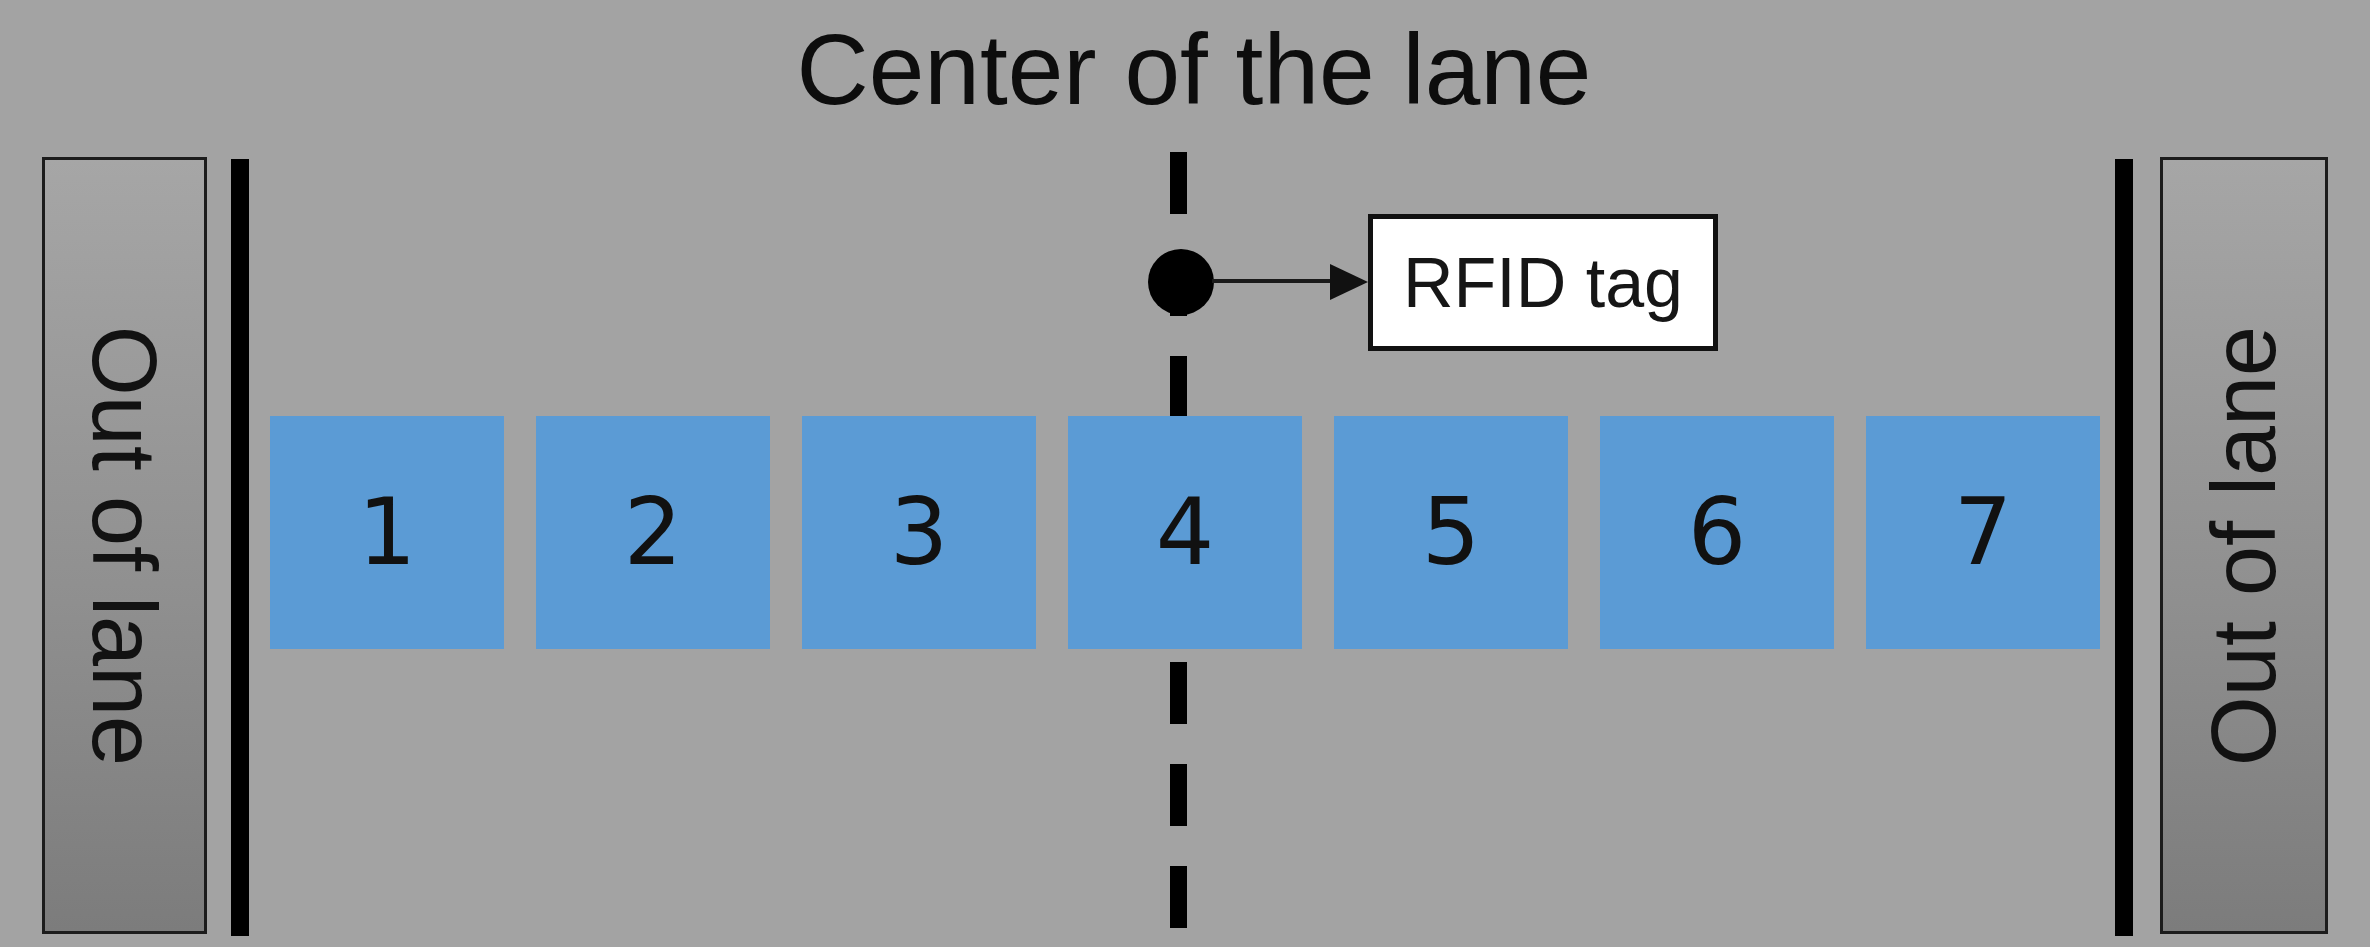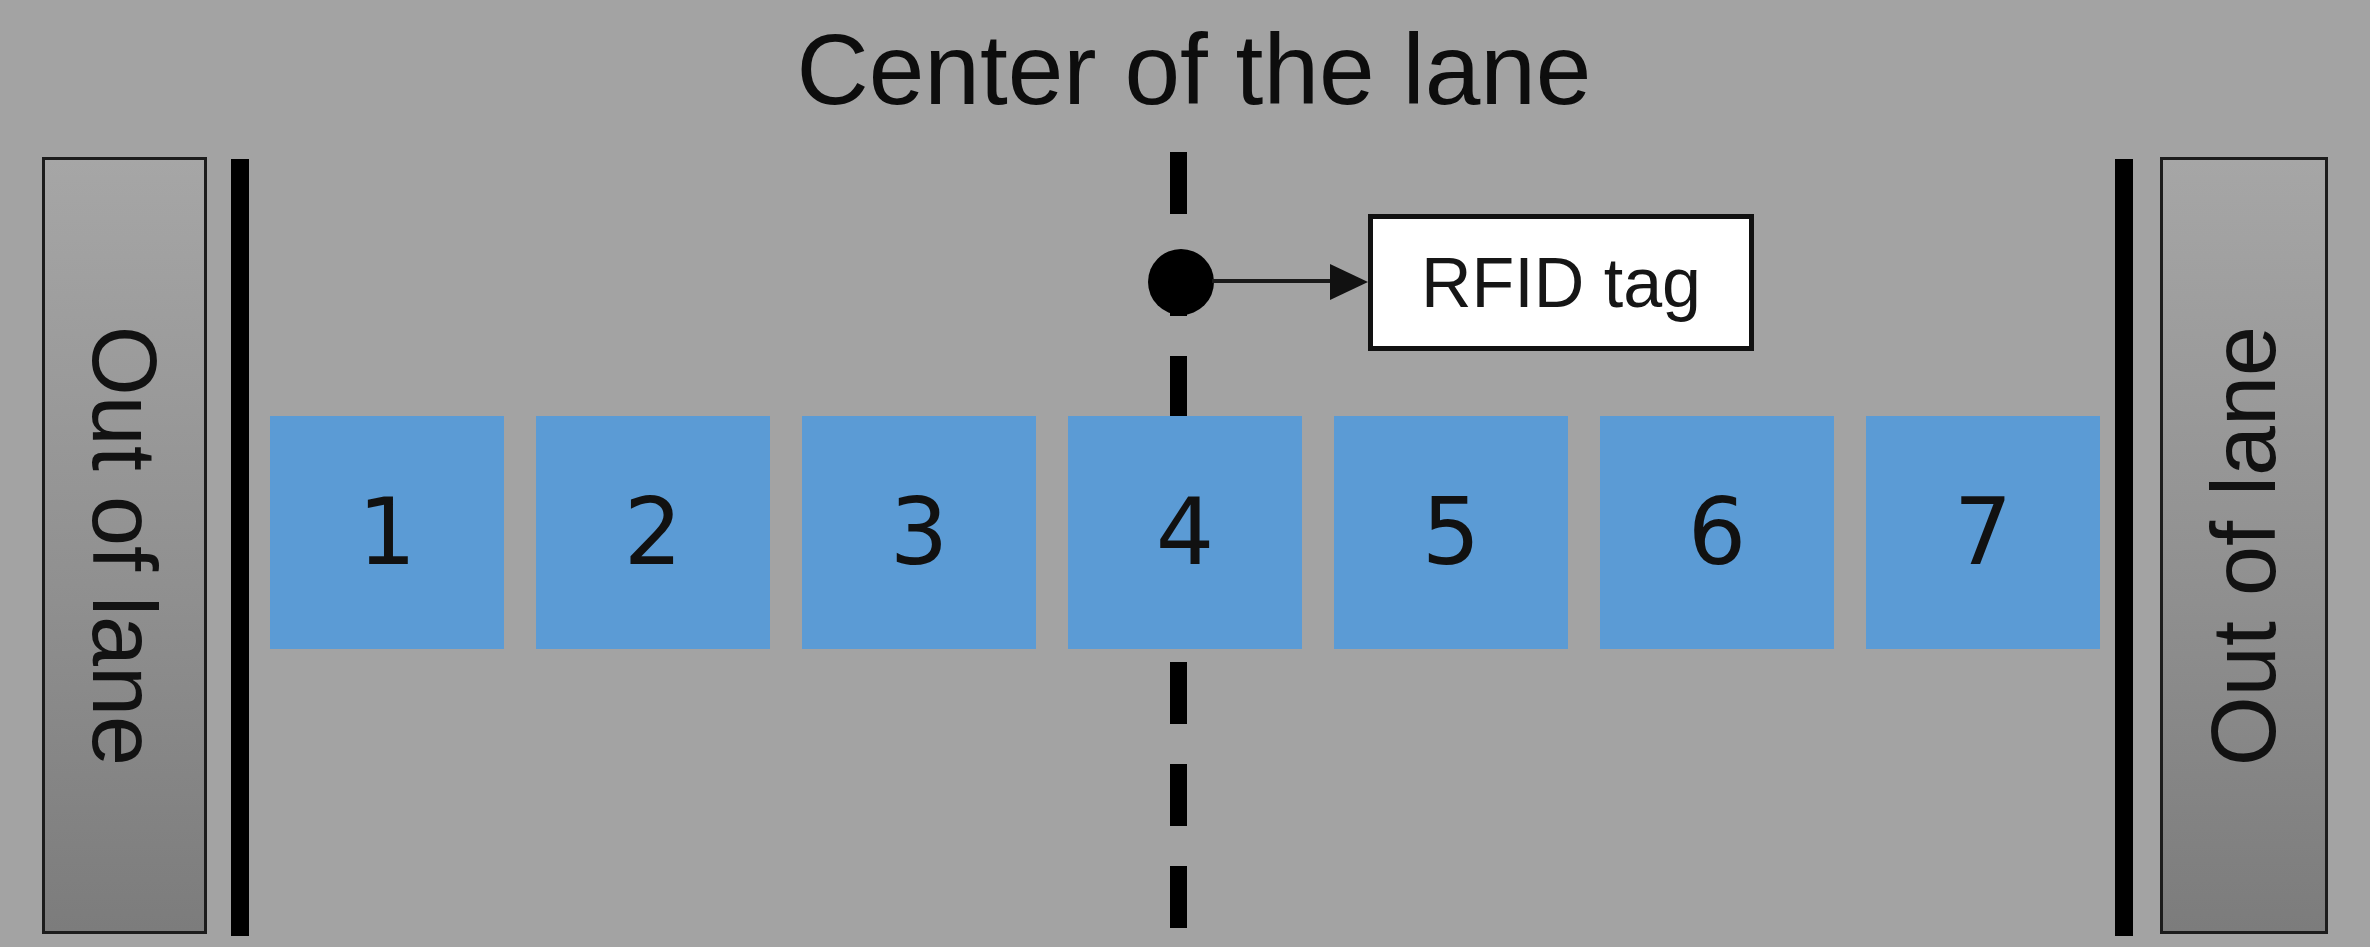--- a/index.html
+++ b/index.html
@@ -79,21 +79,21 @@
     position:absolute;
     left:1330px;top:264px;
     width:0;height:0;
     border-left:38px solid #111111;
     border-top:18px solid transparent;
     border-bottom:18px solid transparent;
     z-index:3;
   }
   .rfid-box{
     position:absolute;
-    left:1368px;top:214px;width:386px;height:137px;
+    left:1368px;top:214px;width:350px;height:137px;
     background:#ffffff;
     border:5px solid #111111;
     box-sizing:border-box;
     display:flex;align-items:center;justify-content:center;
     z-index:3;
   }
   .rfid-label{
     font-size:70px;color:#161616;white-space:nowrap;line-height:1;
   }
 </style>

